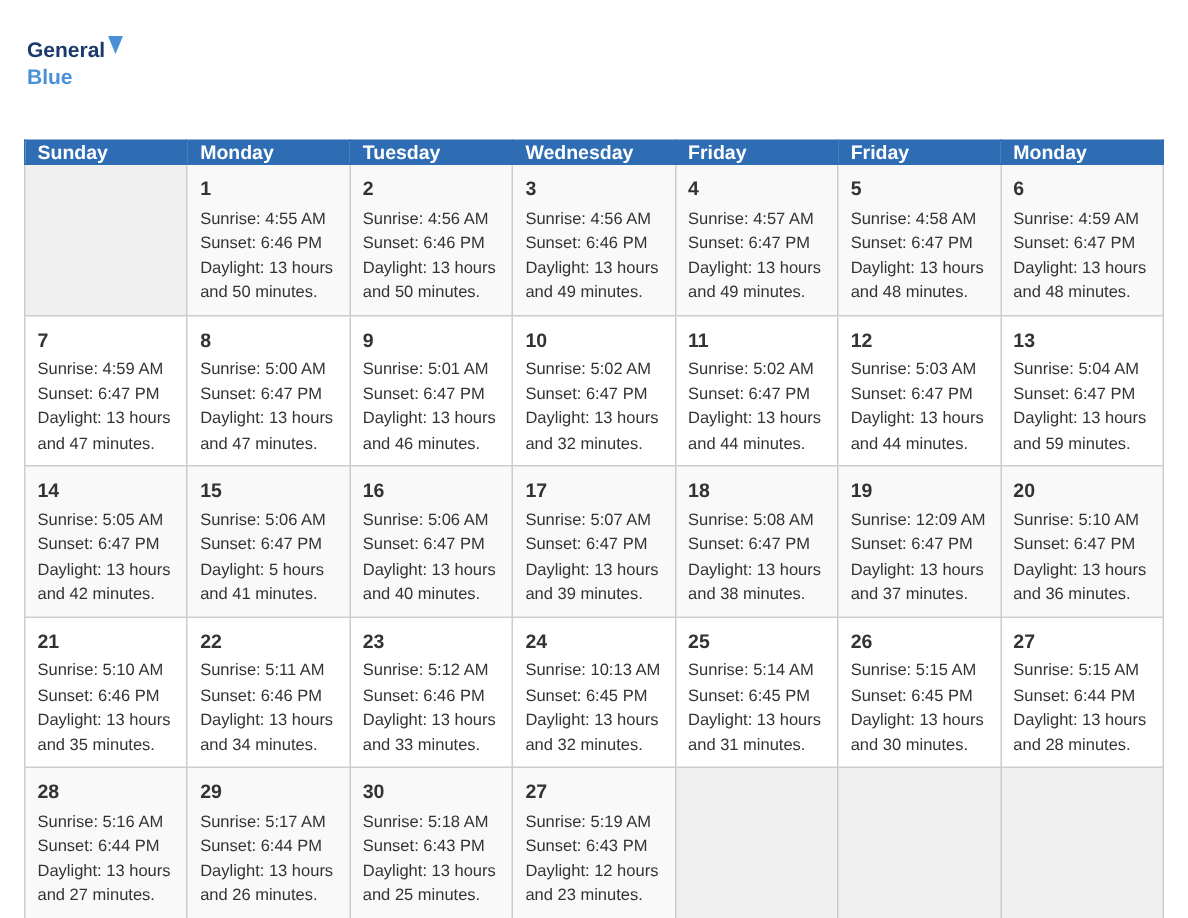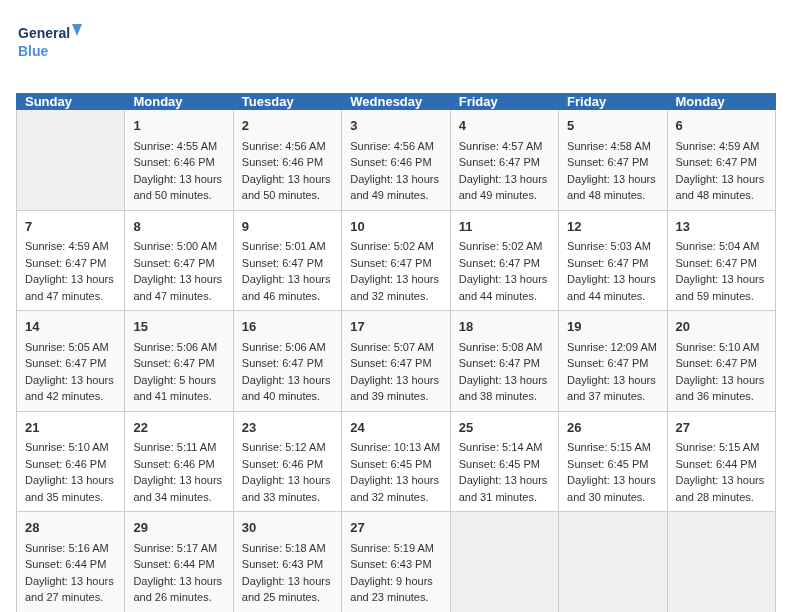--- a/index.html
+++ b/index.html
@@ -291,20 +291,20 @@
         <td>
           <span class="day-number">30</span>
           <div>Sunrise: 5:18 AM</div>
           <div>Sunset: 6:43 PM</div>
           <div>Daylight: 13 hours and 25 minutes.</div>
         </td>
         <td>
           <span class="day-number">27</span>
           <div>Sunrise: 5:19 AM</div>
           <div>Sunset: 6:43 PM</div>
-          <div>Daylight: 9 hours and 23 minutes.</div>
+          <div>Daylight: 12 hours and 23 minutes.</div>
         </td>
         <td class="empty-cell"></td>
         <td class="empty-cell"></td>
         <td class="empty-cell"></td>
       </tr>
     </tbody>
 </table>
 
 </body></html>

